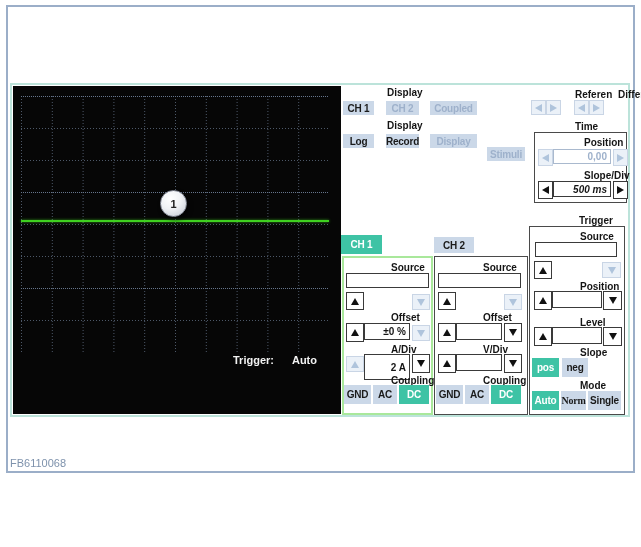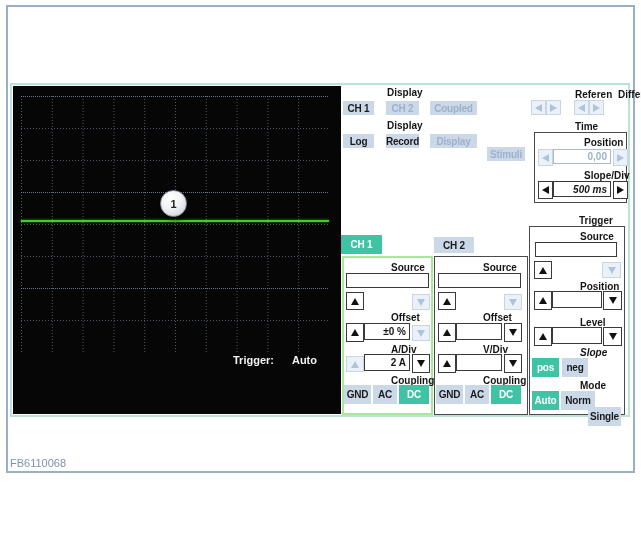--- a/index.html
+++ b/index.html
@@ -173,27 +173,27 @@
         <span class="td"></span>
       </div>
     <div class="lbl" style="left:536px;top:317px;">Level</div>
     <div class="spin" style="left:534px;top:327px;width:16px;height:17px;">
         <span class="tu"></span>
       </div>
     <div class="field" style="left:552px;top:327px;width:50px;height:17px;"></div>
     <div class="spin" style="left:603px;top:327px;width:17px;height:17px;">
         <span class="td"></span>
       </div>
-    <div class="lbl" style="left:536px;top:347px;font-style:italic;">Slope</div>
+    <div class="lbl" style="left:536px;top:347px;">Slope</div>
     <div class="btn teal" style="left:532px;top:358px;width:27px;height:19px;">pos</div>
     <div class="btn" style="left:562px;top:358px;width:26px;height:19px;">neg</div>
     <div class="lbl" style="left:536px;top:380px;">Mode</div>
     <div class="btn teal" style="left:532px;top:391px;width:27px;height:19px;">Auto</div>
-    <div class="btn" style="left:561px;top:391px;width:34px;height:19px;">Norm</div>
-    <div class="btn" style="left:588px;top:391px;width:33px;height:19px;margin-top:16px;">Single</div>
+    <div class="btn" style="left:561px;top:391px;width:25px;height:19px;font-family:Liberation Serif, serif;">Norm</div>
+    <div class="btn" style="left:588px;top:391px;width:33px;height:19px;">Single</div>
   </div>
 
   <div>
     <div class="btn teal" style="left:341px;top:235px;width:41px;height:19px;">CH 1</div>
     <div class="box green" style="left:342px;top:256px;width:87px;height:155px;"></div>
     <div class="lbl" style="left:347px;top:262px;">Source</div>
     <div class="field" style="left:346px;top:273px;width:83px;height:15px;justify-content:flex-start;"></div>
     <div class="spin" style="left:346px;top:292px;width:16px;height:16px;">
         <span class="tu"></span>
       </div>
@@ -205,21 +205,21 @@
         <span class="tu"></span>
       </div>
     <div class="field" style="left:364px;top:323px;width:46px;height:17px;">±0 %</div>
     <div class="spin dis" style="left:412px;top:325px;width:16px;height:14px;">
         <span class="td"></span>
       </div>
     <div class="lbl" style="left:347px;top:344px;">A/Div</div>
     <div class="spin dis" style="left:346px;top:356px;width:16px;height:14px;">
         <span class="tu"></span>
       </div>
-    <div class="field" style="left:364px;top:354px;width:46px;height:17px;">2 A</div>
+    <div class="field" style="left:364px;top:354px;width:46px;height:26px;">2 A</div>
     <div class="spin" style="left:412px;top:354px;width:16px;height:17px;">
         <span class="td"></span>
       </div>
     <div class="lbl" style="left:347px;top:375px;">Coupling</div>
     <div class="btn" style="left:344px;top:385px;width:27px;height:19px;">GND</div>
     <div class="btn" style="left:373px;top:385px;width:24px;height:19px;">AC</div>
     <div class="btn teal" style="left:399px;top:385px;width:30px;height:19px;">DC</div>
   </div>
 
   <div>

